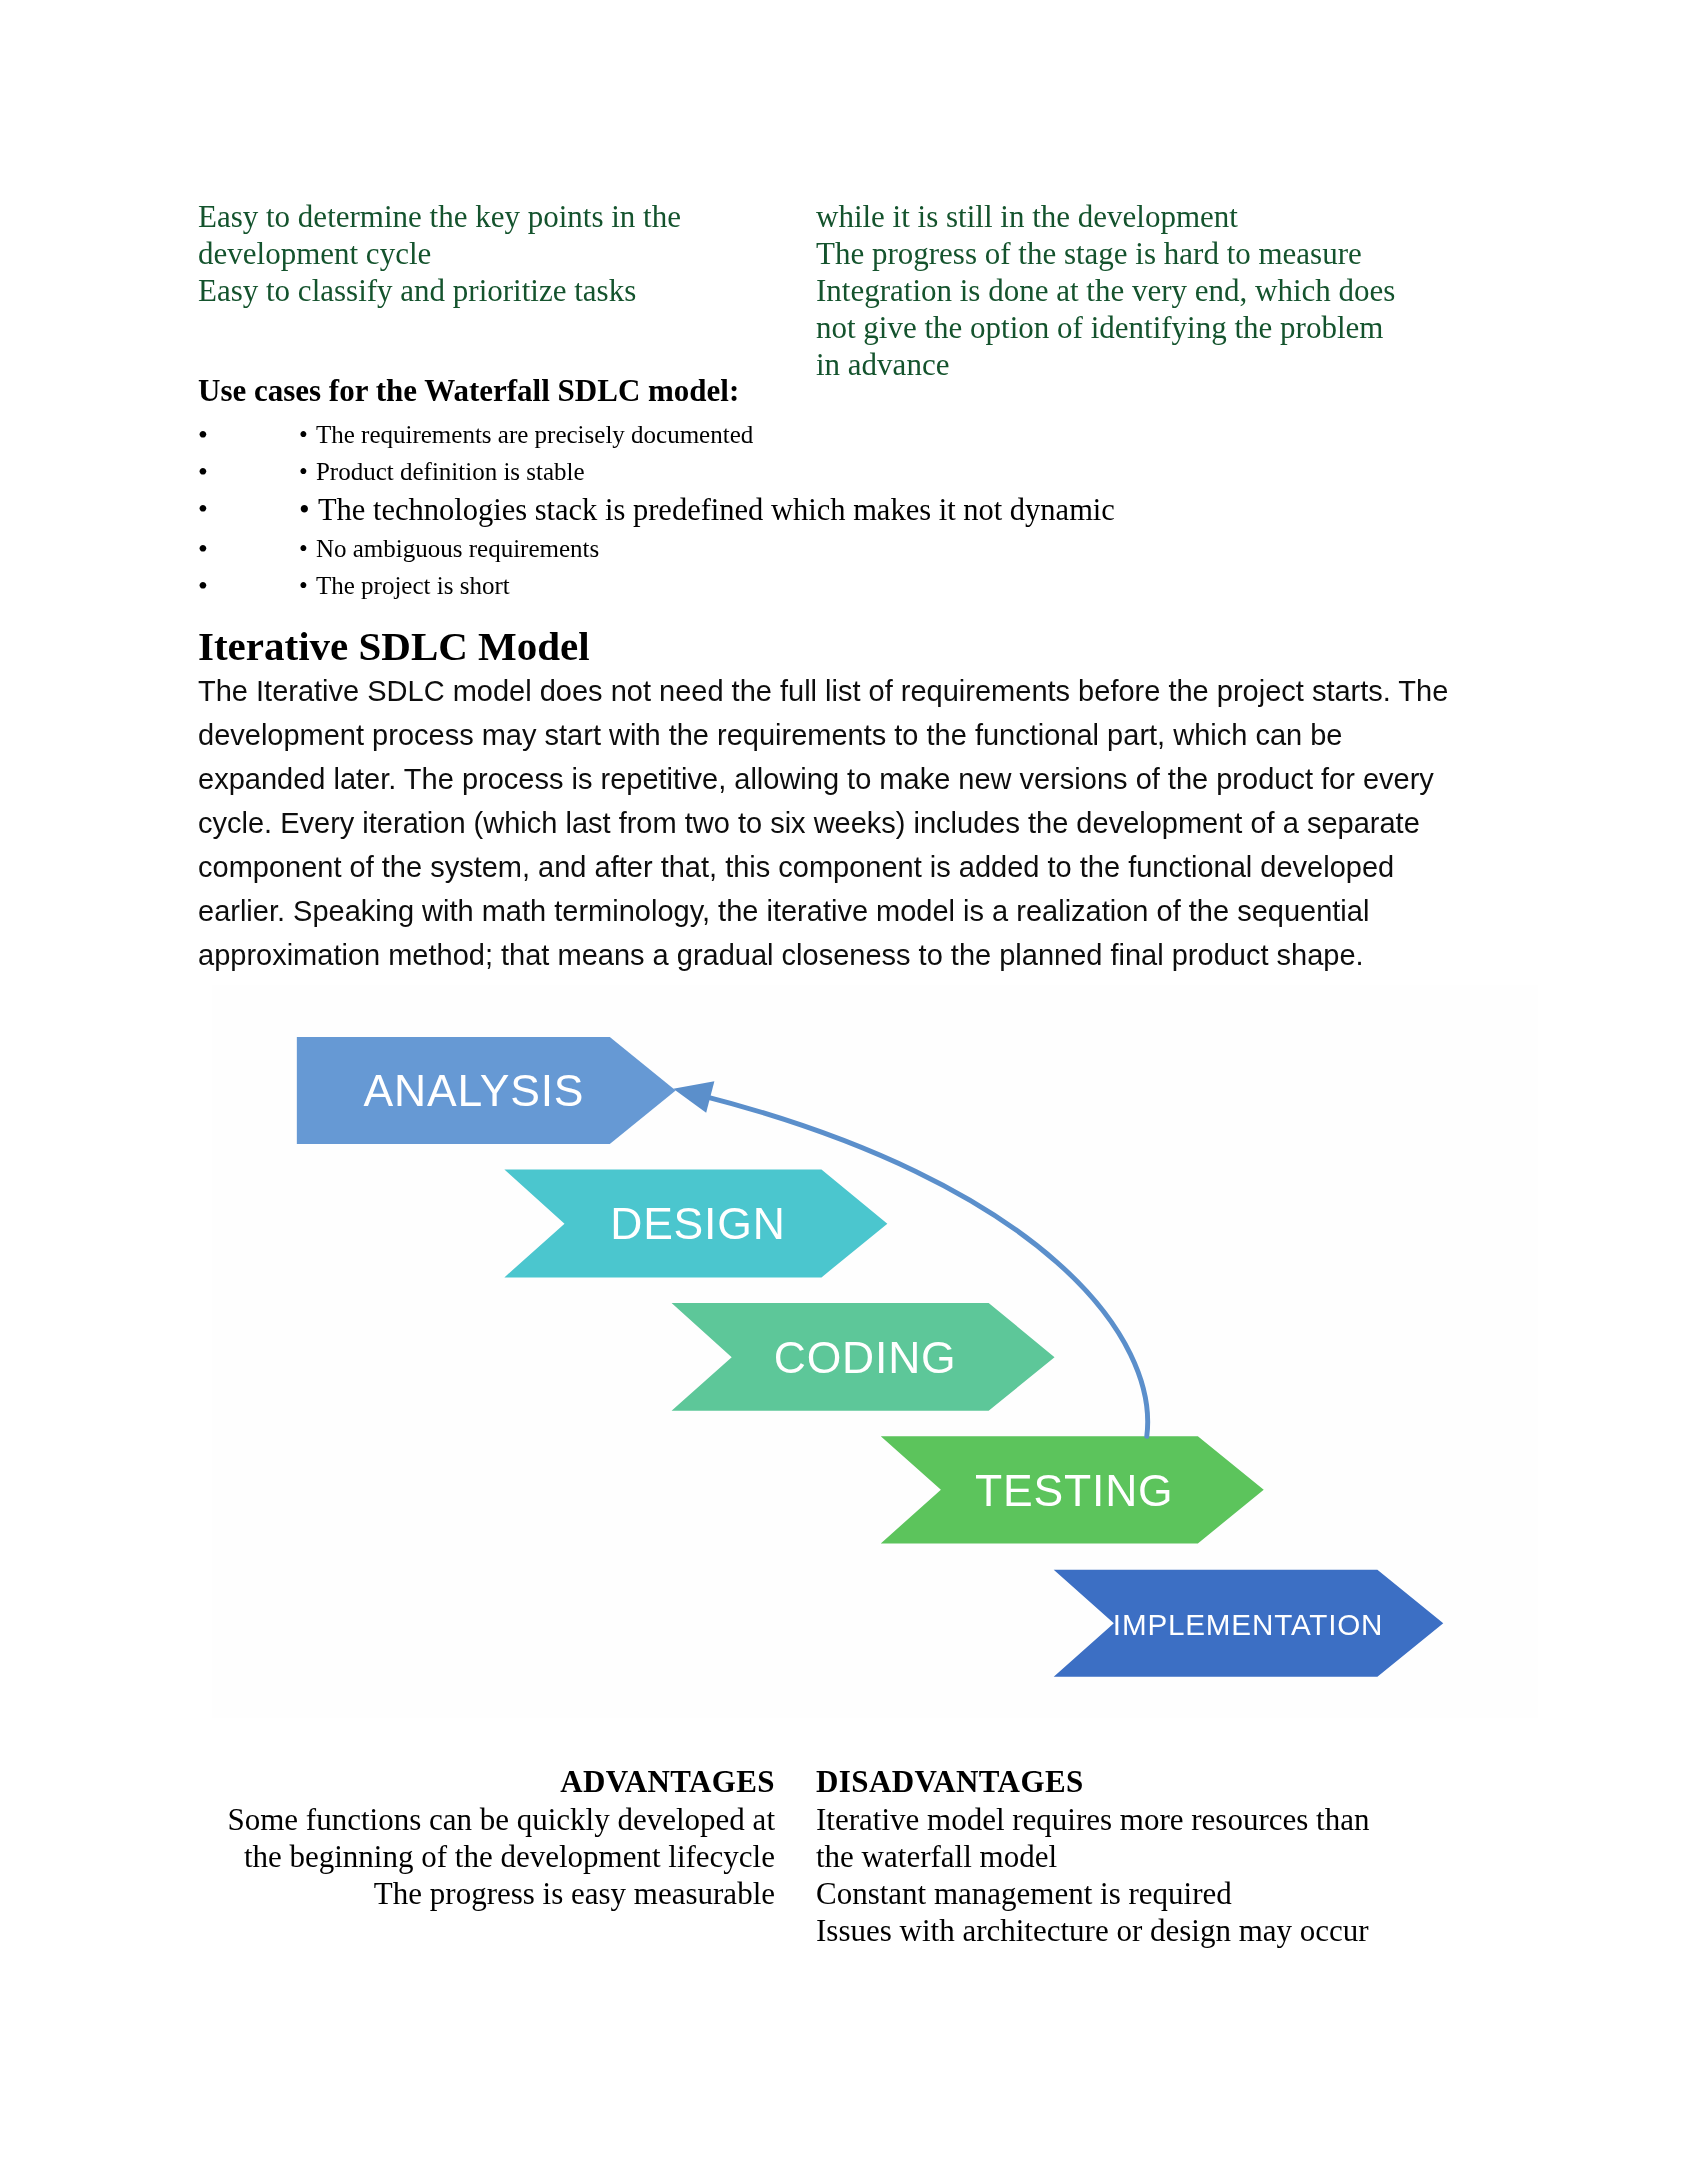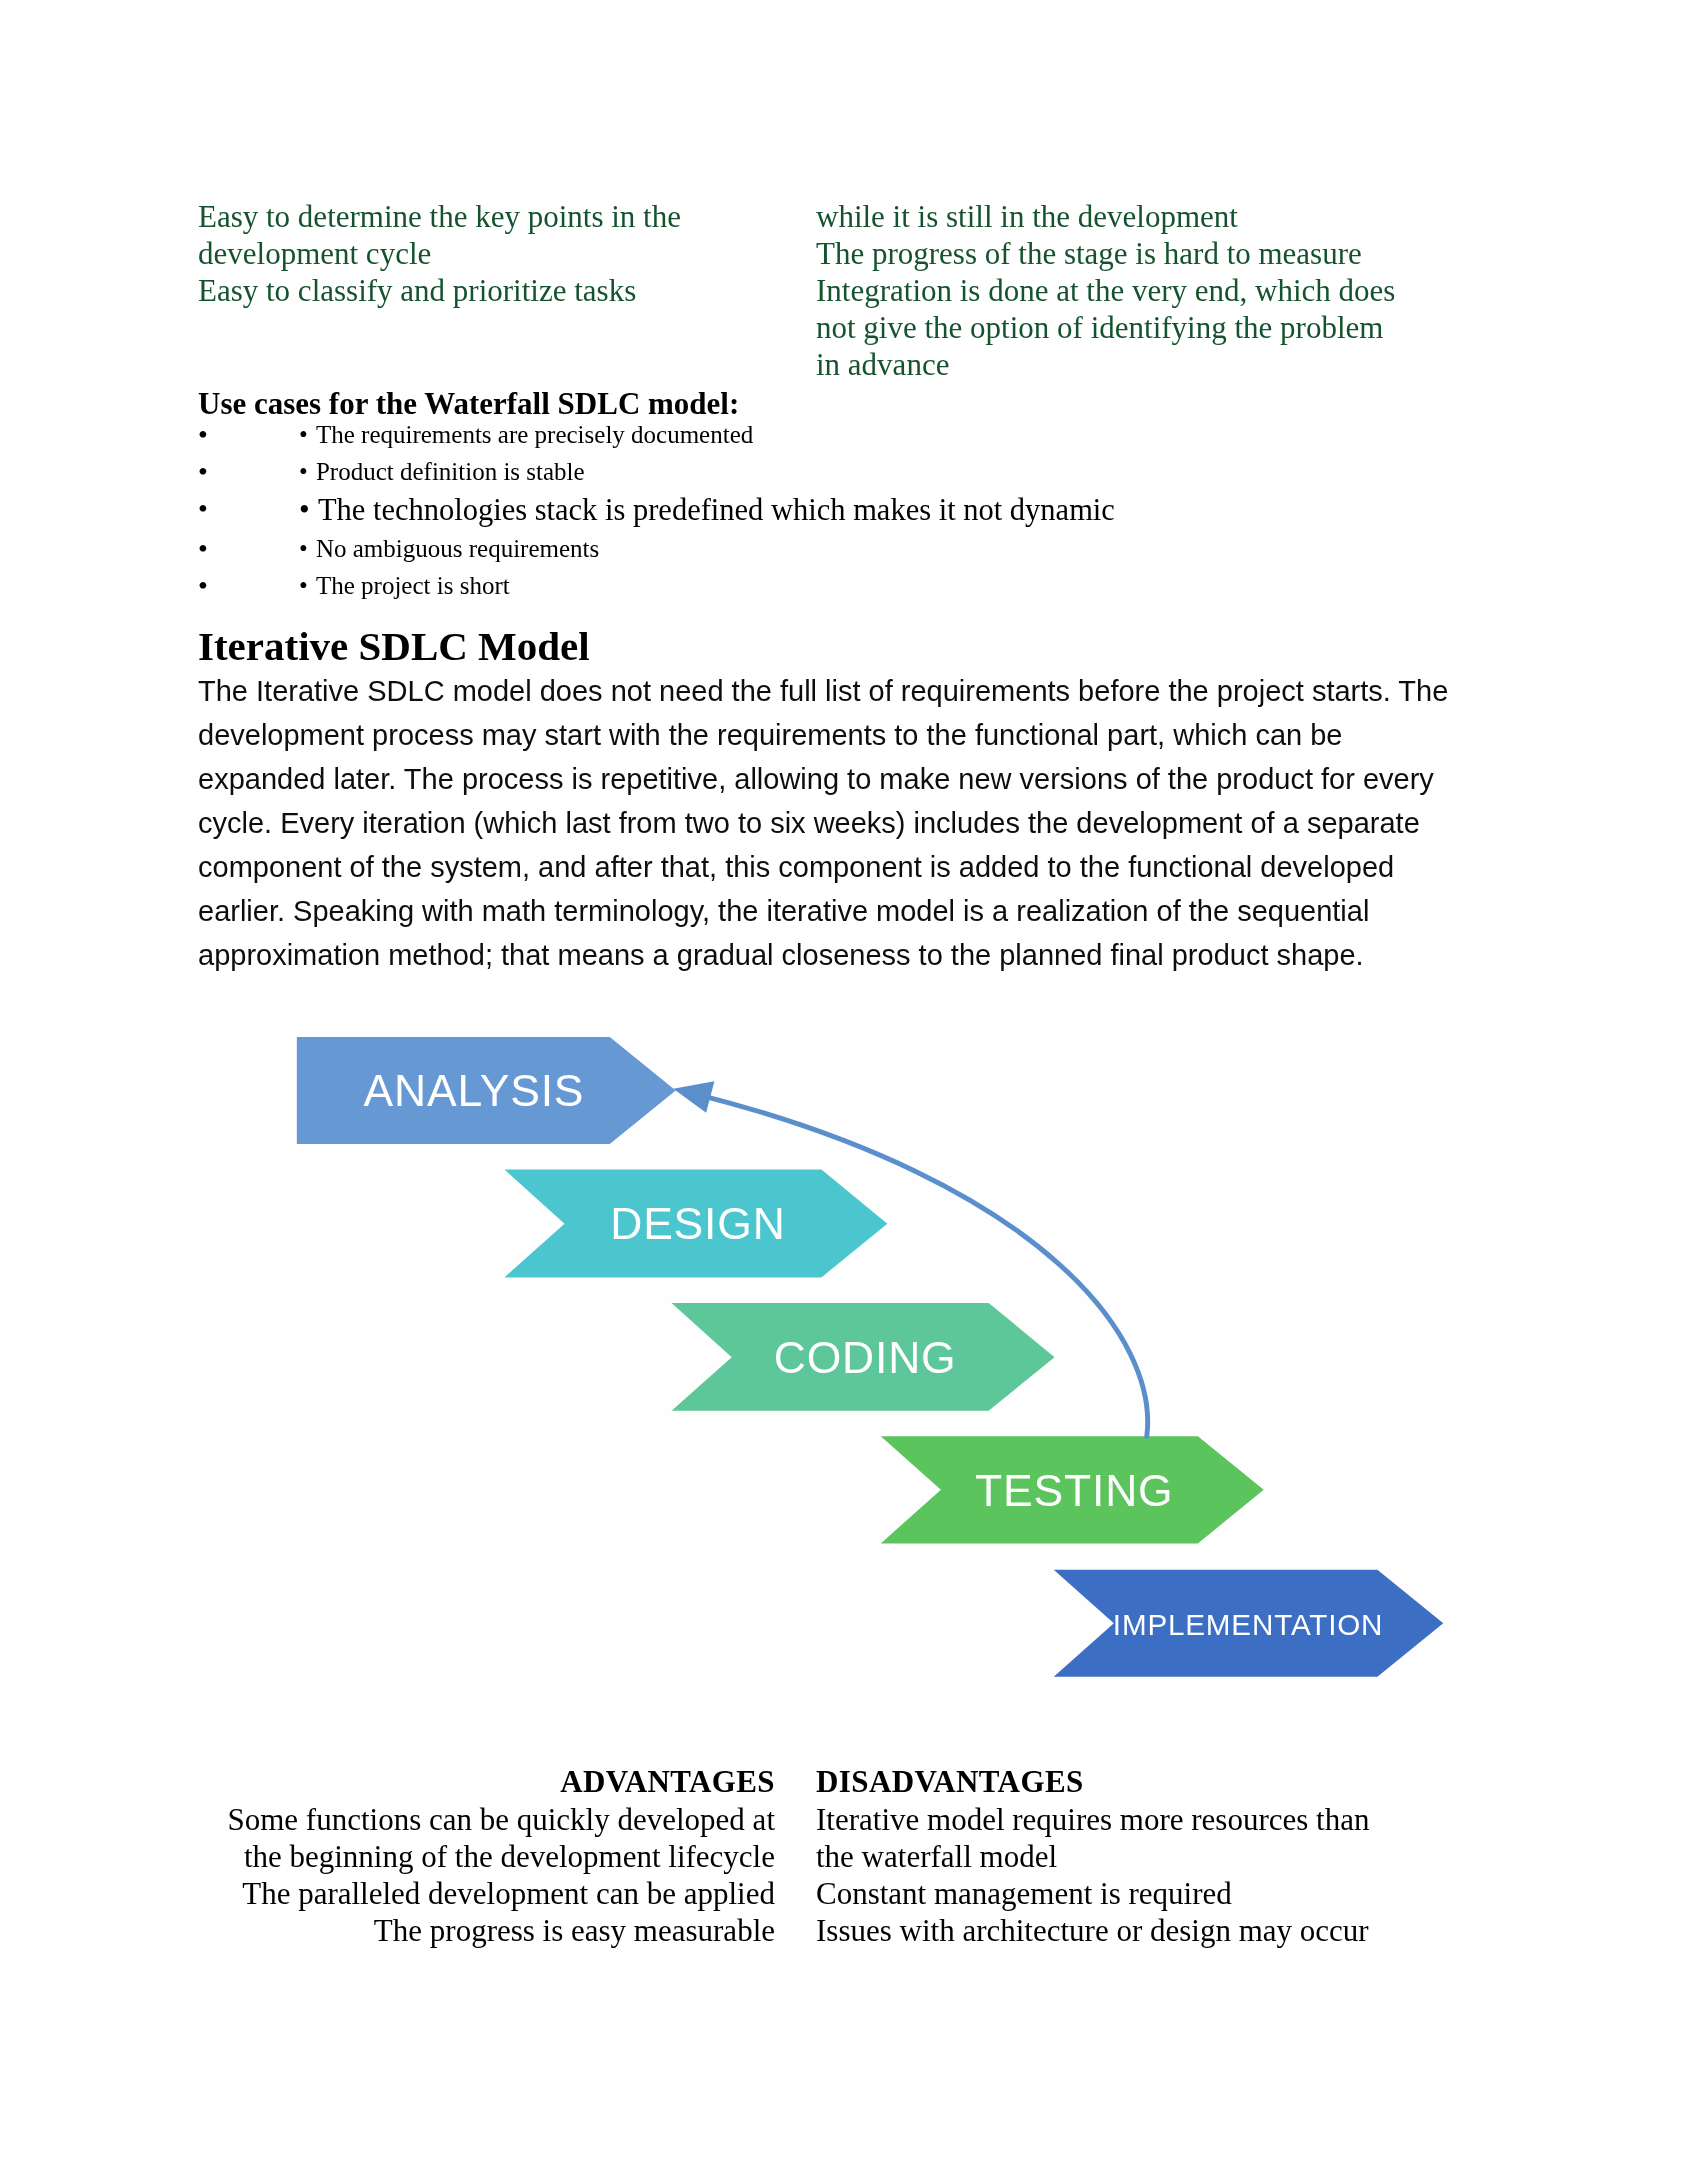--- a/index.html
+++ b/index.html
@@ -39,21 +39,21 @@
     width: 610px;
   }
   .col-left-top p, .col-right-top p {
     margin: 0;
   }
 
   
   .usecases-heading {
     position: absolute;
     left: 198px;
-    top: 386px;
+    top: 373px;
     font-family: "Liberation Serif", serif;
     font-weight: bold;
     font-size: 31px;
     line-height: 36px;
     white-space: nowrap;
   }
   .usecase-list {
     position: absolute;
     left: 198px;
     top: 417px;
@@ -225,21 +225,20 @@
 
       <path d="M 1135,548 C 1150,430 1010,240 590,133" fill="none" stroke="#5B8FCB" stroke-width="6" stroke-linecap="round"></path>
       <polygon points="560,126 610,117 600,155" fill="#5B8FCB"></polygon>
     </svg>
   </div>
 
   <div class="adv-left">
     <div class="adv-title">ADVANTAGES</div>
     <p class="adv-line">Some functions can be quickly developed at</p>
     <p class="adv-line">the beginning of the development lifecycle</p>
-    <p class="adv-line">The paralleled development can be applied</p>
     <p class="adv-line">The progress is easy measurable</p>
   </div>
 
   <div class="adv-right">
     <div class="adv-title">DISADVANTAGES</div>
     <p class="adv-line">Iterative model requires more resources than</p>
     <p class="adv-line">the waterfall model</p>
     <p class="adv-line">Constant management is required</p>
     <p class="adv-line">Issues with architecture or design may occur</p>
   </div>

